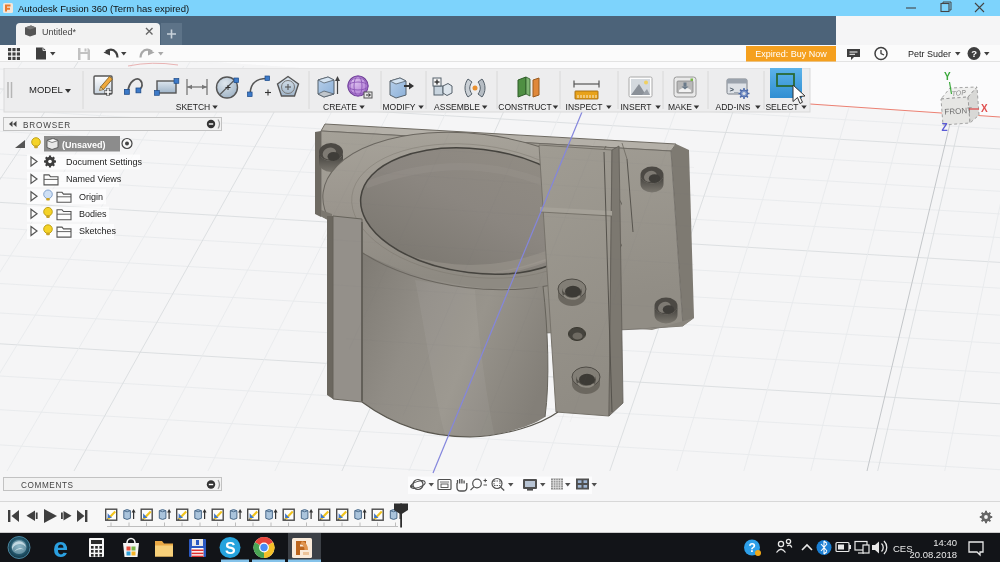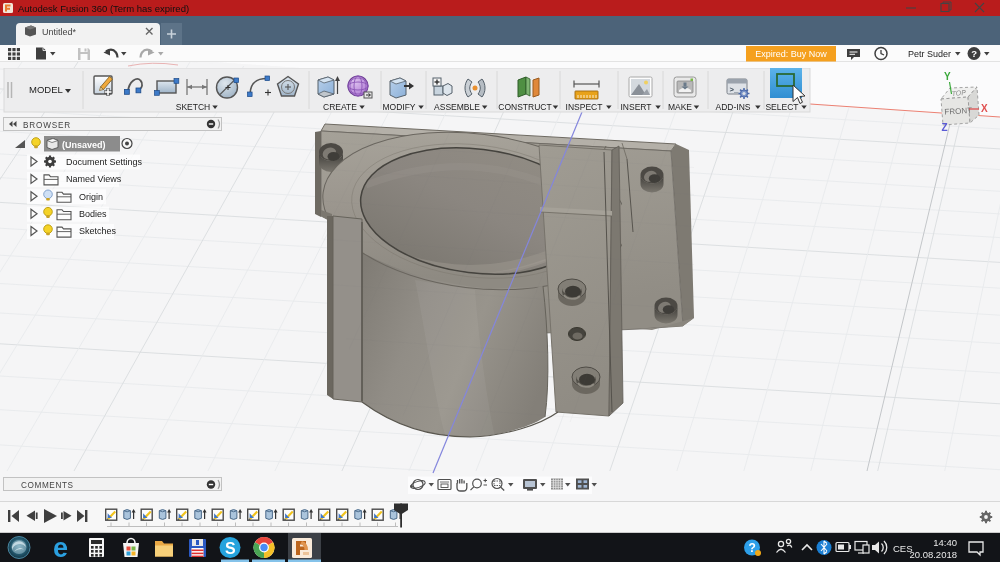--- a/index.html
+++ b/index.html
@@ -181,32 +181,32 @@
       <polygon points="968,97 977,87 979,115 970,123" fill="#d8d8d6" stroke="#999" stroke-width="0.9" stroke-dasharray="3,2.5"></polygon>
       <text x="959" y="95.5" font-size="7" fill="#8a8a8a" text-anchor="middle" transform="rotate(-7 959 95.5)" font-style="italic">TOP</text>
       <text x="944.5" y="114.5" font-size="8" fill="#6e6e6e" transform="rotate(-3 944 114)">FRONT</text>
       <text x="944" y="80" font-size="10" fill="#3aa83a" font-weight="bold">Y</text>
       <line x1="949.5" y1="82" x2="951.5" y2="94" stroke="#3aa83a" stroke-width="1.2"></line>
       <text x="981" y="112" font-size="10" fill="#e05050" font-weight="bold">X</text>
       <line x1="969" y1="109" x2="979" y2="109" stroke="#e05050" stroke-width="1.3"></line>
       <text x="941.5" y="131" font-size="10" fill="#5b5bd6" font-weight="bold">Z</text>
     </g>
 </svg>
-<div style="position:absolute;left:0;top:0;width:1000px;height:16px;background:#b91c1c"><svg width="1000" height="16" font-family="Liberation Sans, sans-serif">
+<div style="position:absolute;left:0;top:0;width:1000px;height:16px;background:#7dd3fc"><svg width="1000" height="16" font-family="Liberation Sans, sans-serif">
       <rect x="3" y="3" width="10" height="10" rx="1.5" fill="#f3e7da"></rect>
       <path d="M5,11.5 l0,-7 l5.5,0 l0,2 l-3.5,0 l0,1.2 l3,0 l0,2 l-3,0 l0,1.8 z" fill="#e87a2e"></path>
       <text x="18" y="12" font-size="9.5" fill="#111">Autodesk Fusion 360 (Term has expired)</text>
       <g stroke="#444" stroke-width="1.1" fill="none">
         <line x1="906" y1="8" x2="916" y2="8"></line>
         <rect x="941" y="3.5" width="8" height="8"></rect>
         <path d="M943,3.5 l0,-1.5 l8,0 l0,8 l-1.5,0" stroke-width="1"></path>
         <path d="M975,3 l9,9 M984,3 l-9,9"></path>
       </g>
     </svg></div>
-<div style="position:absolute;left:0;top:16px;width:1000px;height:29px;background:#4c6379"><svg width="400" height="29" font-family="Liberation Sans, sans-serif">
+<div style="position:absolute;left:0;top:16px;width:836px;height:29px;background:#4c6379"><svg width="400" height="29" font-family="Liberation Sans, sans-serif">
       <path d="M16,29 L16,11 Q16,7 20,7 L156,7 Q160,7 160,11 L160,29 Z" fill="#f2f2f2"></path>
       <polygon points="25,11.5 31,9.5 36,11.5 36,18.5 30,20.5 25,18.5" fill="#555"></polygon>
       <polygon points="25,11.5 31,9.5 36,11.5 30,13.5" fill="#777"></polygon>
       <text x="42" y="18.5" font-size="9" fill="#444">Untitled*</text>
       <path d="M146,12 l6.5,6.5 M152.5,12 l-6.5,6.5" stroke="#666" stroke-width="1.4"></path>
       <rect x="161" y="7" width="21" height="22" fill="#5d7388"></rect>
       <path d="M167,18 l9,0 M171.5,13.5 l0,9" stroke="#c8d2da" stroke-width="1.6"></path>
     </svg></div>
 <div style="position:absolute;left:0;top:45px;width:1000px;height:17px;background:#fbfbfb;border-bottom:1px solid #e3e3e3;box-sizing:border-box"></div>
 <svg width="1000" height="17" style="position:absolute;left:0;top:45px" font-family="Liberation Sans, sans-serif">

